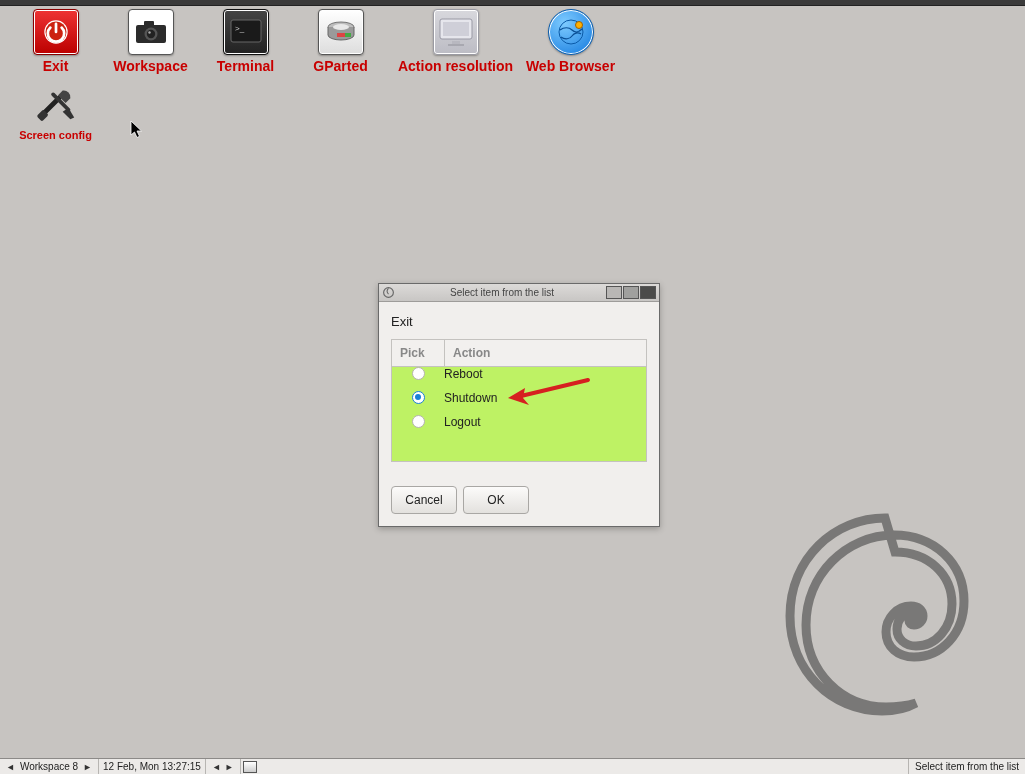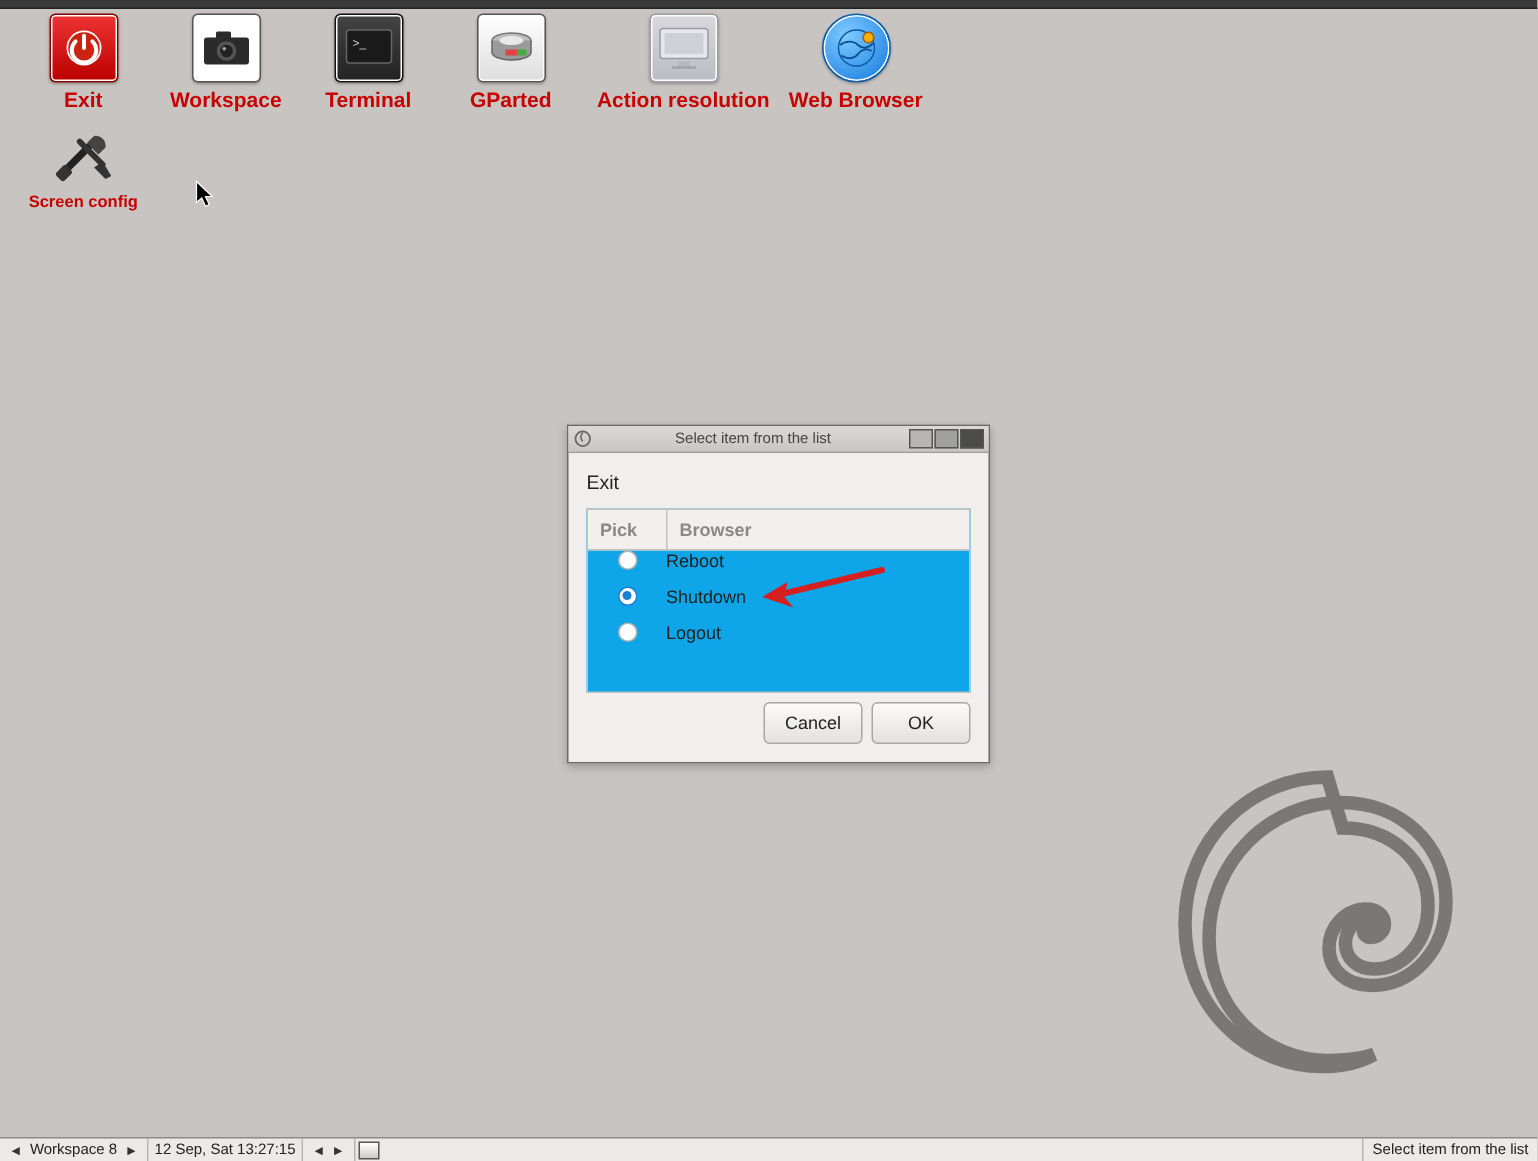--- a/index.html
+++ b/index.html
@@ -29,32 +29,32 @@
   .dialog{position:absolute;left:378px;top:283px;width:280px;background:#f1efed;border:1px solid #6a6a6a;box-shadow:0 2px 6px rgba(0,0,0,.25)}
   .titlebar{height:17px;background:linear-gradient(#dcdad8,#c8c6c4);display:flex;align-items:center;font-size:10px;color:#444;border-bottom:1px solid #9e9c9a;padding:0 3px}
   .titlebar .sysicon{width:13px;height:13px;margin-right:4px}
   .titlebar .ttext{flex:1;text-align:center}
   .titlebar .wbtn{width:14px;height:11px;margin-left:1px;background:#999;border:1px solid #555}
   .titlebar .wbtn.min{background:#b9b7b5}
   .titlebar .wbtn.max{background:#a0a09e}
   .titlebar .wbtn.close{background:#4b4b4a}
   .dlg-body{padding:12px 12px 12px 12px}
   .dlg-heading{font-size:13px;color:#222;margin-bottom:10px}
-  .grid{border:1px solid #c4c2bf;background:#0ea5e9}
+  .grid{border:1px solid #c4c2bf;background:#bef264}
   .grid-head{display:flex;border-bottom:1px solid #c4c2bf;background:#f2f0ee}
   .grid-head div{padding:6px 8px;font-size:12px;color:#888;font-weight:bold}
   .gh-pick{width:36px;border-right:1px solid #c4c2bf}
   .gh-action{}
   .grid-row{display:flex;height:24px;cursor:pointer}
   .grid-row .cell-pick{width:52px;display:flex;justify-content:center}
   .grid-row .cell-action{font-size:12px;color:#222}
   .radio{width:13px;height:13px;border:1.5px solid #b5b3b0;border-radius:50%;box-sizing:border-box;position:relative;background:#fff}
   .radio.sel{border-color:#1a7fd6}
   .radio.sel::after{content:"";position:absolute;left:2px;top:2px;width:6px;height:6px;background:#1a7fd6;border-radius:50%}
-  .btnrow{display:flex;justify-content:flex-end;gap:6px;margin-top:6px}
+  .btnrow{display:flex;gap:6px;margin-top:24px}
   .btn{min-width:64px;height:26px;border:1px solid #a9a7a4;border-radius:4px;background:linear-gradient(#fcfbfa,#e3e1de);font-size:12px;color:#222;display:flex;align-items:center;justify-content:center;cursor:pointer}
   
   .arrow{position:absolute;left:503px;top:374px;pointer-events:none}
   
   .taskbar{position:absolute;left:0;right:0;bottom:0;height:15px;background:#eceae8;border-top:1px solid #8c8a88;display:flex;align-items:center;font-size:10px;color:#222}
   .tb-seg{display:flex;align-items:center;padding:0 4px;height:100%;border-right:1px solid #b7b5b2}
   .tb-arrow{font-size:9px;color:#333;padding:0 2px;cursor:pointer}
   .tb-square{width:12px;height:10px;border:1px solid #555;background:linear-gradient(#fff,#ccc);margin:0 2px;cursor:pointer}
   .tb-spacer{flex:1}
   .tb-right{display:flex;align-items:center;padding:0 6px;height:100%;border-left:1px solid #b7b5b2}
@@ -165,21 +165,21 @@
     <span class="ttext">Select item from the list</span>
     <span class="wbtn min"></span>
     <span class="wbtn max"></span>
     <span class="wbtn close"></span>
   </div>
   <div class="dlg-body">
     <div class="dlg-heading">Exit</div>
     <div class="grid">
       <div class="grid-head">
         <div class="gh-pick">Pick</div>
-        <div class="gh-action">Browser</div>
+        <div class="gh-action">Action</div>
       </div>
       <div class="grid-row">
         <div class="cell-pick">
             <span class="radio"></span>
           </div>
         <div class="cell-action">Reboot</div>
       </div>
       <div class="grid-row">
         <div class="cell-pick">
             <span class="radio sel"></span>
@@ -207,21 +207,21 @@
   <path d="M5 24 L22 14 L20 24 L26 31 Z" fill="#d62020"></path>
 </svg>
 
 <div class="taskbar">
   <div class="tb-seg">
     <span class="tb-arrow">◄</span>
     <span style="padding:0 3px">Workspace 8</span>
     <span class="tb-arrow">►</span>
   </div>
   <div class="tb-seg">
-    <span>12 Sep, Sat 13:27:15</span>
+    <span>12 Feb, Mon 13:27:15</span>
   </div>
   <div class="tb-seg" style="border-right:1px solid #b7b5b2">
     <span class="tb-arrow">◄</span>
     <span class="tb-arrow">►</span>
   </div>
   <span class="tb-square"></span>
   <span class="tb-spacer"></span>
   <div class="tb-right">
     <span>Select item from the list</span>
   </div>

